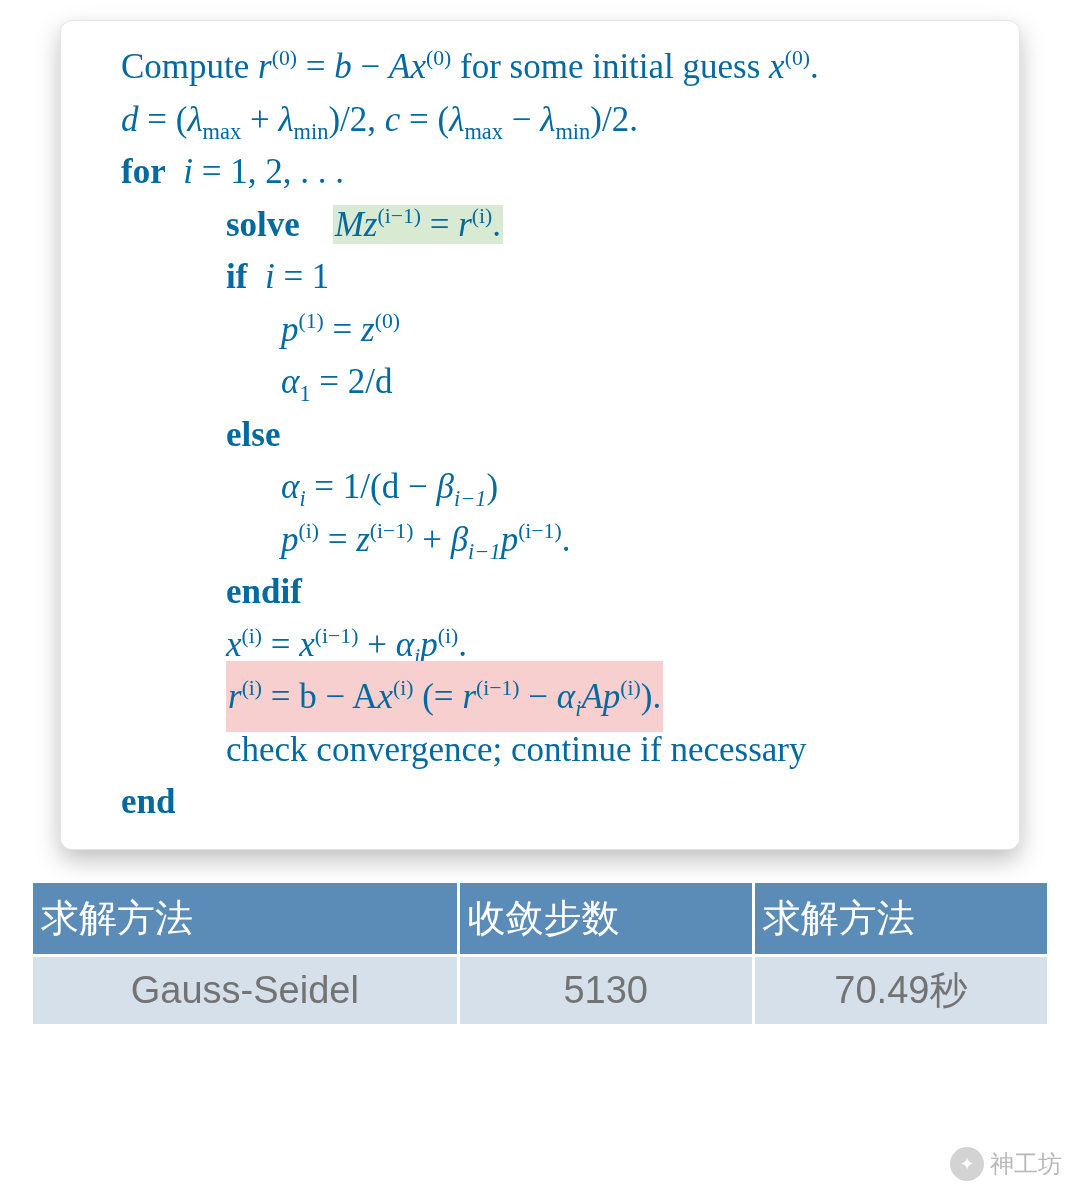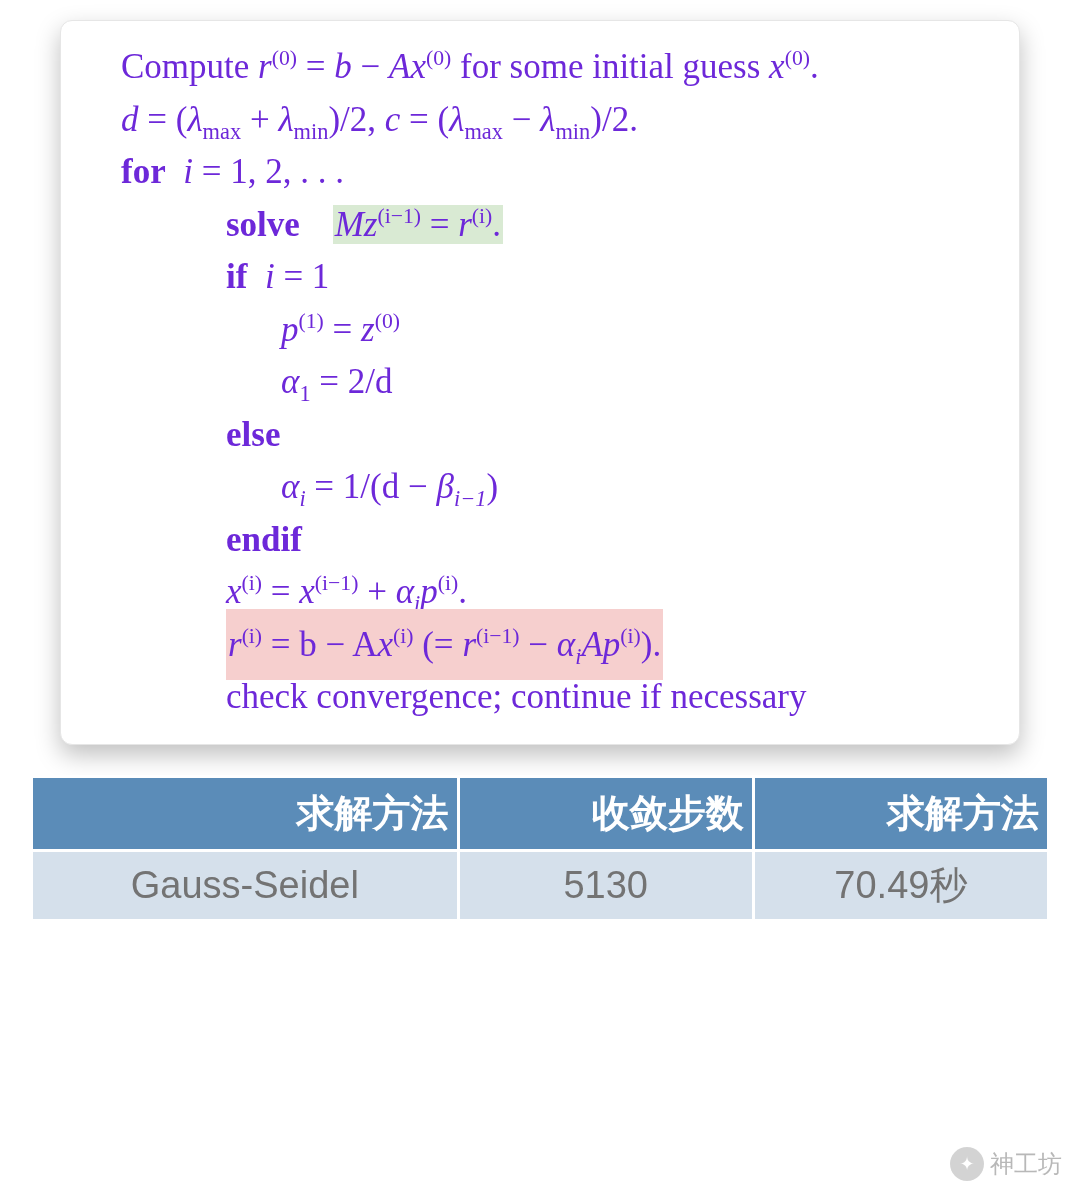--- a/index.html
+++ b/index.html
@@ -17,21 +17,21 @@
   .algo-card {
     margin: 0 auto 30px auto;
     width: 960px;
     background: #ffffff;
     border: 1px solid #e6e6e6;
     border-radius: 12px;
     box-shadow: 0 10px 24px rgba(0,0,0,0.25);
     padding: 20px 30px 20px 60px;
     font-size: 35px;
     line-height: 1.5;
-    color: #6d28d9;
+    color: #0369a1;
   }
   .row { white-space: nowrap; }
   .ind2 { padding-left: 105px; }
   .ind3 { padding-left: 160px; }
   .it { font-style: italic; font-family: "Times New Roman", serif; }
   .rm { font-style: normal; }
   .bold { font-weight: bold; }
   sup { font-size: 0.62em; vertical-align: super; line-height: 0; }
   sub { font-size: 0.64em; vertical-align: sub; line-height: 0; }
   .hl-green { background: #d9ead3; padding: 0 2px; margin-left: 24px; }
@@ -40,24 +40,24 @@
   .tbl {
     width: 1020px;
     margin: 10px auto 0 auto;
     border-collapse: collapse;
     font-family: "Helvetica Neue", Arial, "PingFang SC", "Microsoft YaHei", sans-serif;
     font-size: 38px;
   }
   .tbl th {
     background: #5b8cb8;
     color: #ffffff;
-    font-weight: bold;
+    font-weight: normal;
     padding: 10px 8px;
     border: 3px solid #ffffff;
-    text-align: right;
+    text-align: left;
   }
   .tbl td {
     padding: 8px 8px;
     border: 3px solid #ffffff;
     text-align: center;
     color: #737373;
   }
   .tbl tr.r0 td { background: #d5e0eb; }
   .tbl tr.r1 td { background: #eef3f8; }
   .tbl td.left { text-align: center; }
@@ -118,37 +118,43 @@
 
     <div class="row ind2">
       <span class="bold">else</span>
     </div>
 
 
     <div class="row ind3">
       <span class="it">α</span><sub class="it">i</sub><span> = 1/(d − </span><span class="it">β</span><sub class="it">i−1</sub><span>)</span>
     </div>
 
+    <div class="row ind3">
+      <span class="it">p</span><sup>(i)</sup><span> = </span><span class="it">z</span><sup>(i−1)</sup><span> + </span><span class="it">β</span><sub class="it">i−1</sub><span class="it">p</span><sup>(i−1)</sup><span>.</span>
+    </div>
 
     <div class="row ind2">
       <span class="bold">endif</span>
     </div>
 
     <div class="row ind2">
       <span class="it">x</span><sup>(i)</sup><span> = </span><span class="it">x</span><sup>(i−1)</sup><span> + </span><span class="it">α</span><sub class="it">i</sub><span class="it">p</span><sup>(i)</sup><span>.</span>
     </div>
 
     <div class="row ind2">
       <span class="hl-red"><span class="it">r</span><sup>(i)</sup><span> = b − A</span><span class="it">x</span><sup>(i)</sup><span>   (= </span><span class="it">r</span><sup>(i−1)</sup><span> − </span><span class="it">α</span><sub class="it">i</sub><span class="it">Ap</span><sup>(i)</sup><span>)</span><span>.</span></span>
     </div>
 
     <div class="row ind2">
       <span>check convergence; continue if necessary</span>
     </div>
 
+    <div class="row">
+      <span class="bold">end</span>
+    </div>
 
   </div>
 
   <table class="tbl">
     <thead>
       <tr>
         <th>求解方法</th>
         <th>收敛步数</th>
         <th>求解方法</th>
       </tr>

